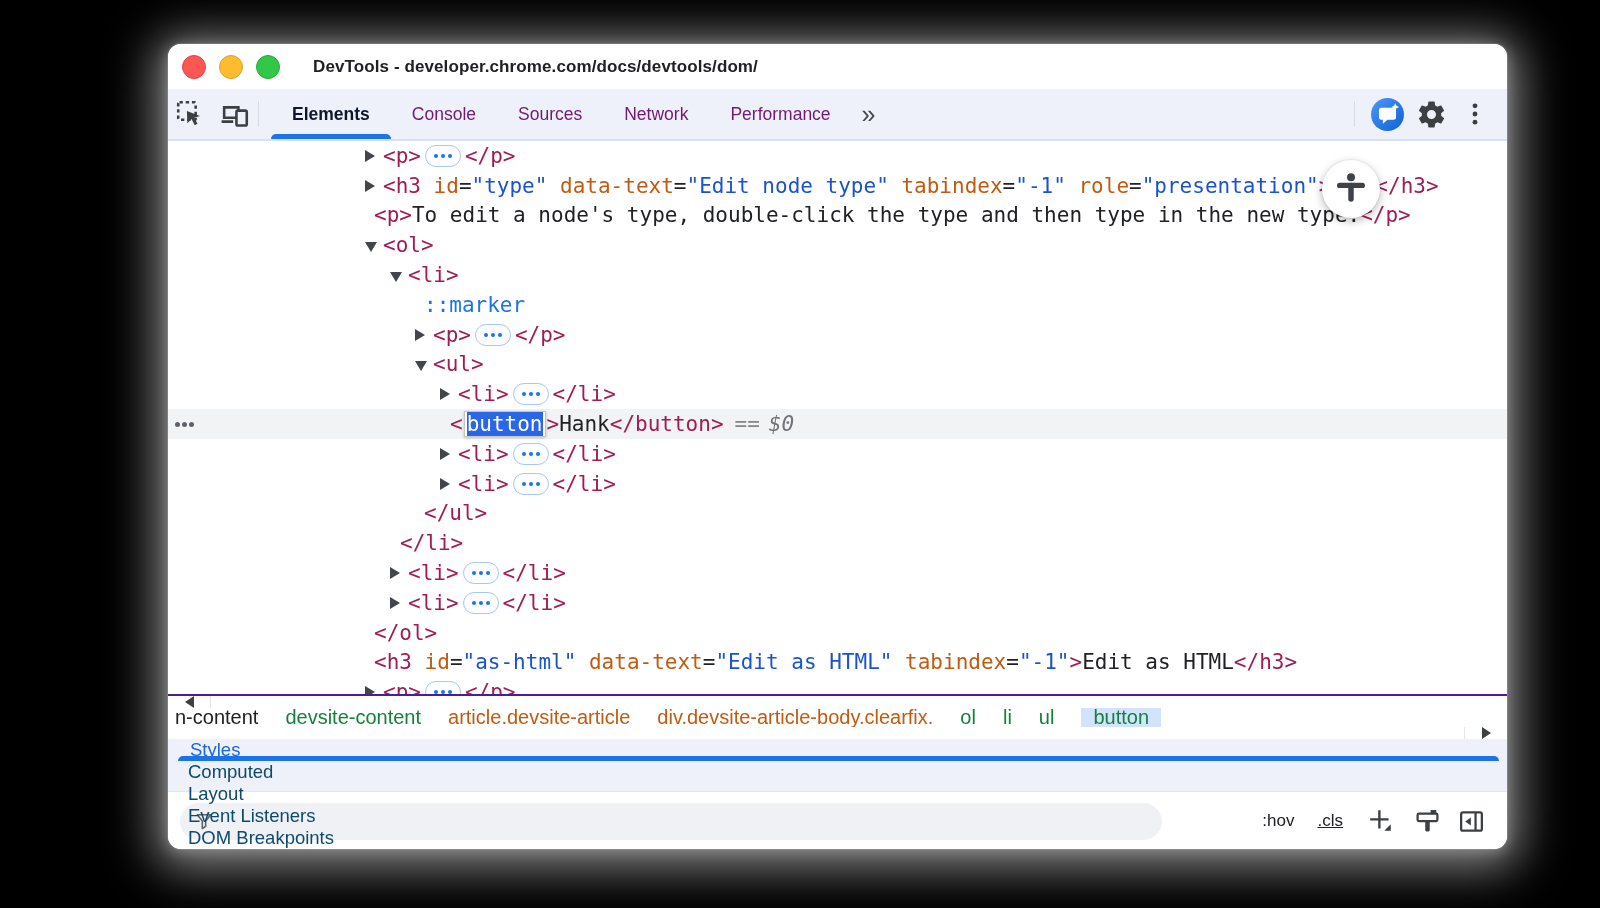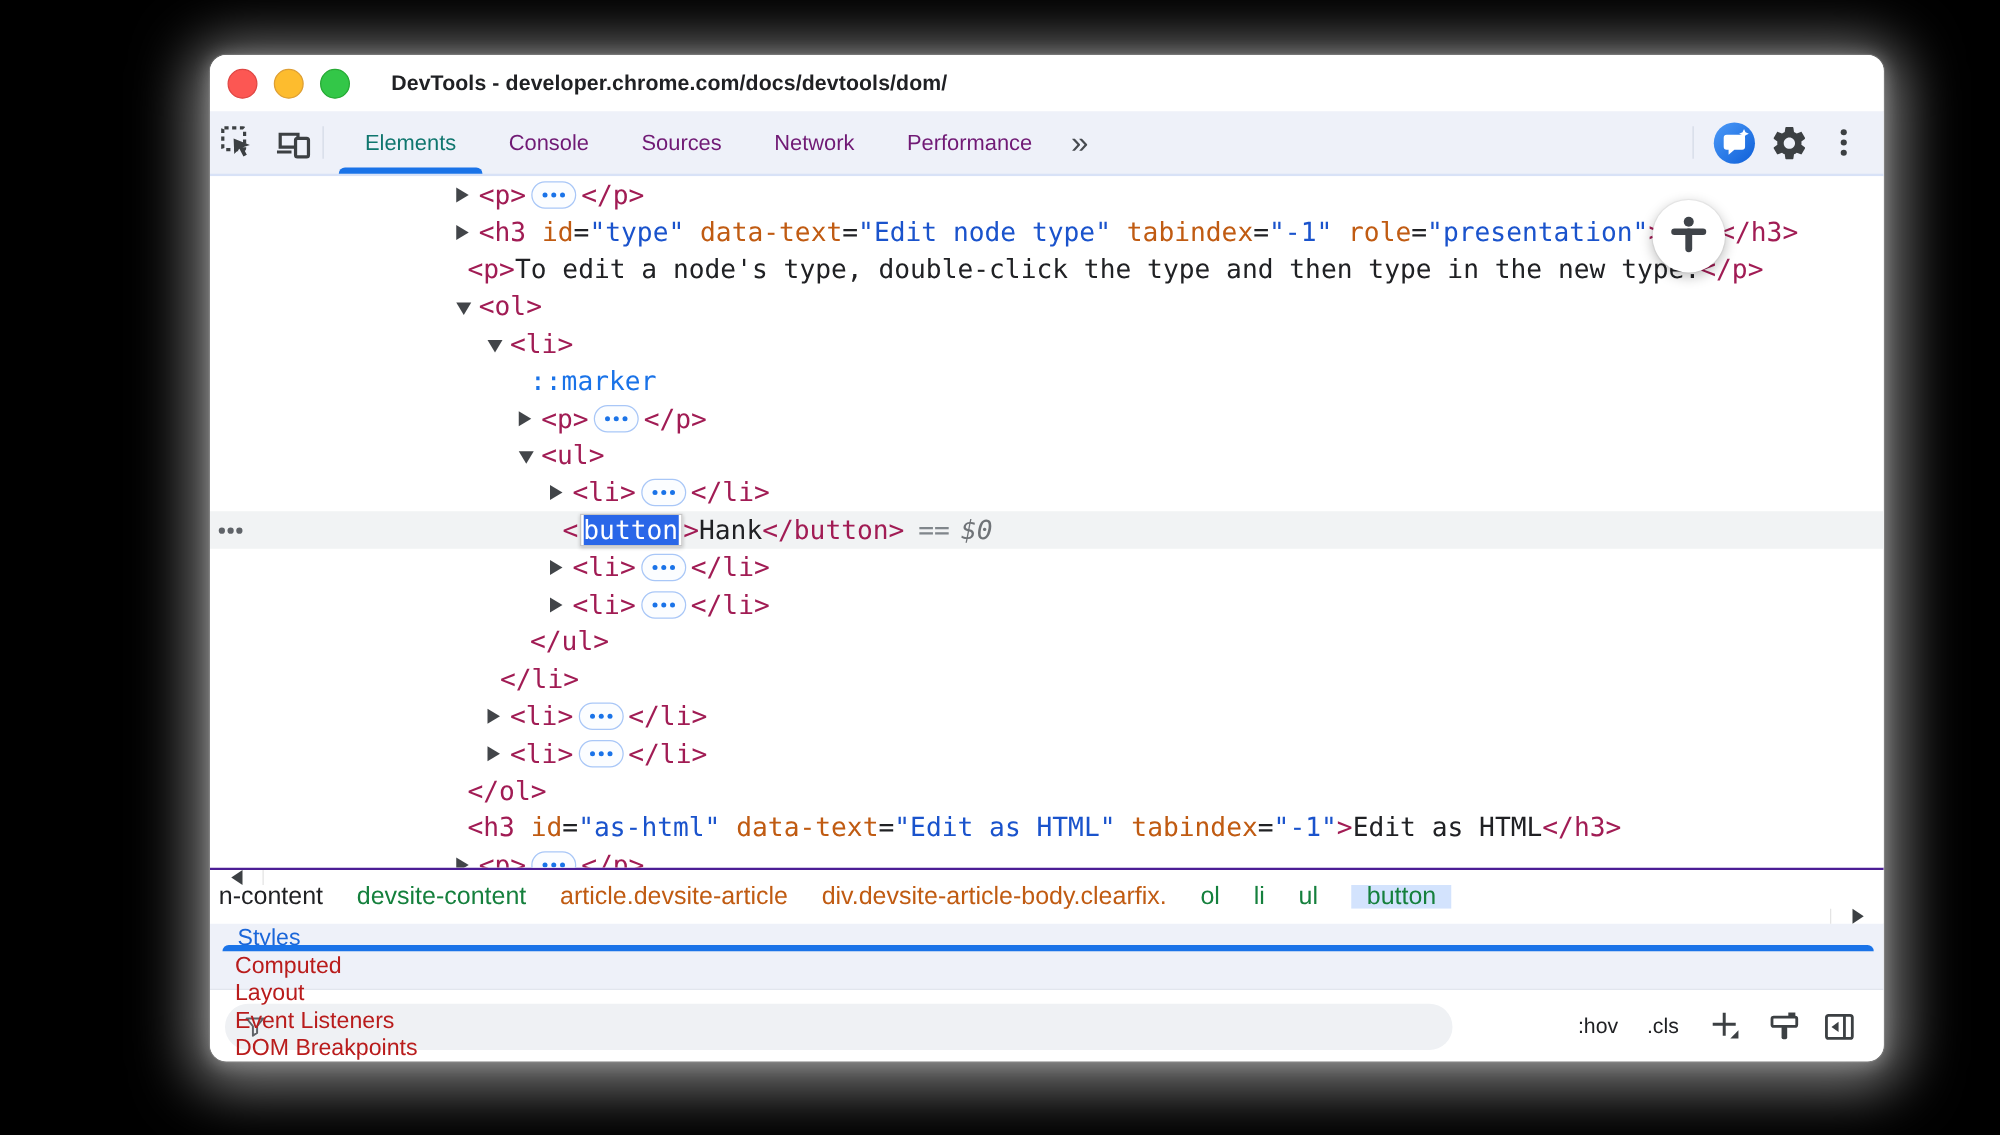--- a/index.html
+++ b/index.html
@@ -14,21 +14,21 @@
   .light.red{background:#FC5753;border:1px solid #DF4744;}
   .light.yellow{background:#FDBC2E;border:1px solid #DE9F34;}
   .light.green{background:#33C748;border:1px solid #27AA35;}
   .title{margin-left:33px;font-size:17px;font-weight:700;color:#202124;letter-spacing:.1px;}
   
   .toolbar{height:50px;background:#EEF1F9;border-bottom:2px solid #D8E2F7;display:flex;align-items:stretch;position:relative;}
   .tb-icon{display:flex;align-items:center;justify-content:center;width:44px;flex:none;cursor:pointer;}
   .vdiv{width:1px;background:#D4DAE6;margin:12px 2px;flex:none;}
   .tabs{display:flex;align-items:stretch;margin-left:10px;}
   .tab{position:relative;display:flex;align-items:center;padding:0 21px;font-size:17.5px;color:#701a75;cursor:pointer;white-space:nowrap;}
-  .tab.active{color:#0f766e;font-weight:400;}
+  .tab.active{color:#0f172a;font-weight:700;}
   .tab.active::after{content:"";position:absolute;left:0;right:0;bottom:0;height:5px;background:#1A73E8;border-radius:5px 5px 0 0;}
   .more-tabs{display:flex;align-items:center;font-size:25px;color:#474B50;padding:0 10px;cursor:pointer;letter-spacing:-2px;}
   .tb-right{margin-left:auto;display:flex;align-items:center;padding-right:10px;}
   
   .tree{height:553px;background:#fff;overflow:hidden;position:relative;
     font-family:"DejaVu Sans Mono",monospace;font-size:21px;}
   .row{height:29.8px;display:flex;align-items:center;white-space:pre;position:relative;cursor:default;}
   .row.sel{background:#F1F3F4;}
   .gdots{position:absolute;left:7px;top:50%;width:5px;height:5px;margin-top:-2px;border-radius:50%;
     background:#5F6368;box-shadow:7px 0 0 #5F6368,14px 0 0 #5F6368;}
@@ -52,21 +52,21 @@
   .crumb-scroll.left{border-right:1px solid #E4E4E4;}
   .crumb-scroll.right{border-left:1px solid #E4E4E4;margin-left:auto;}
   .tri-l{border-right:9px solid #3C4043;border-top:6px solid transparent;border-bottom:6px solid transparent;}
   .tri-r{border-left:9px solid #3C4043;border-top:6px solid transparent;border-bottom:6px solid transparent;}
   .crumbs{display:flex;align-items:stretch;overflow:hidden;padding-left:7px;flex:1;}
   .crumb{display:flex;align-items:center;margin-right:27px;font-size:20px;white-space:nowrap;cursor:pointer;}
   .crumb.plain{color:#202124;} .crumb.tag{color:#15803d;} .crumb.cls{color:#C05B12;}
   .crumb.selected{background:#D3E3FD;padding:0 12px;margin-right:14px;}
   
   .stylesbar{height:52px;background:#EEF1F9;display:flex;align-items:stretch;border-bottom:1px solid #E2E6EE;flex-direction:column;}
-  .stab{position:relative;display:flex;align-items:center;padding:0 20px;font-size:18.5px;color:#b91c1c;cursor:pointer;white-space:nowrap;}
+  .stab{position:relative;display:flex;align-items:center;padding:0 20px;font-size:18.5px;color:#0c4a6e;cursor:pointer;white-space:nowrap;}
   .stab:first-child{margin-left:2px;}
   .stab.active{color:#1A66D9;}
   .stab.active::after{content:"";position:absolute;left:8px;right:8px;bottom:0;height:5px;background:#1A73E8;border-radius:5px 5px 0 0;}
   
   .filterbar{height:58px;background:#fff;display:flex;align-items:center;padding:0 16px 0 12px;}
   .filterpill{display:flex;align-items:center;width:954px;height:37px;border-radius:19px;background:#EFF1F4;padding:0 14px;flex:none;}
   .filterpill input{border:none;outline:none;background:transparent;font-size:18px;color:#202124;margin-left:11px;width:100%;
     font-family:"Liberation Sans",sans-serif;}
   .filterpill input::placeholder{color:#5F6368;opacity:1;}
   .fb-right{margin-left:auto;display:flex;align-items:center;gap:0;}
@@ -204,21 +204,21 @@
     </div>
 
   <div class="filterbar">
     <div class="filterpill">
       <svg width="20" height="20" viewBox="0 0 24 24">
         <path d="M4 4.5 h16 l-6 7.5 v6.5 l-4 2.5 v-9 z" fill="none" stroke="#5F6368" stroke-width="1.9" stroke-linejoin="round"></path>
       </svg>
     </div>
     <div class="fb-right">
       <div class="fb-text">:hov</div>
-      <div class="fb-text" style="margin-left:7px;">.cls</div>
+      <div class="fb-text" style="margin-left:7px;text-decoration:underline;">.cls</div>
       <div class="fb-icon" style="margin-left:10px;">
         <svg width="26" height="26" viewBox="0 0 24 24">
           <path d="M10.5 2 v17 M2 10.5 h17" stroke="#3C4043" stroke-width="2.2"></path>
           <path d="M21 15 v6 h-6 z" fill="#3C4043"></path>
         </svg>
       </div>
       <div class="fb-icon" style="margin-left:6px;">
         <svg width="27" height="27" viewBox="0 0 24 24">
           <rect x="3.2" y="5" width="17.6" height="6.6" rx="1.2" fill="none" stroke="#3C4043" stroke-width="2"></rect>
           <rect x="14.8" y="1.8" width="5" height="3.8" fill="#3C4043"></rect>

